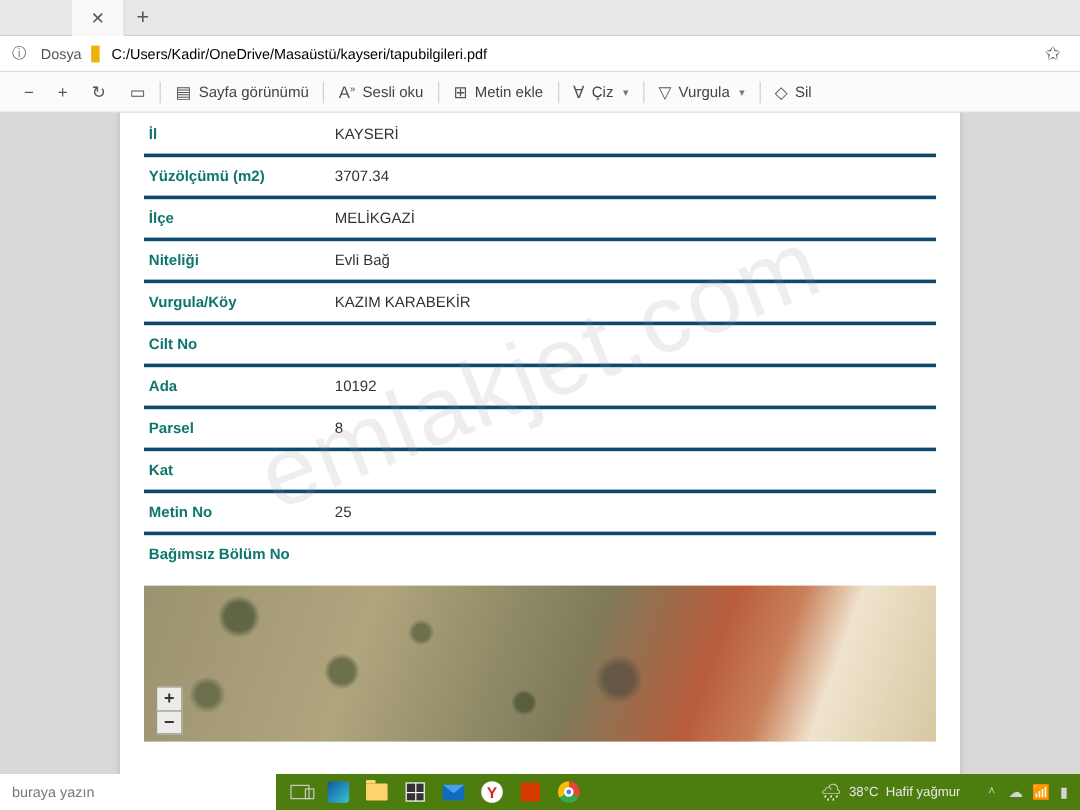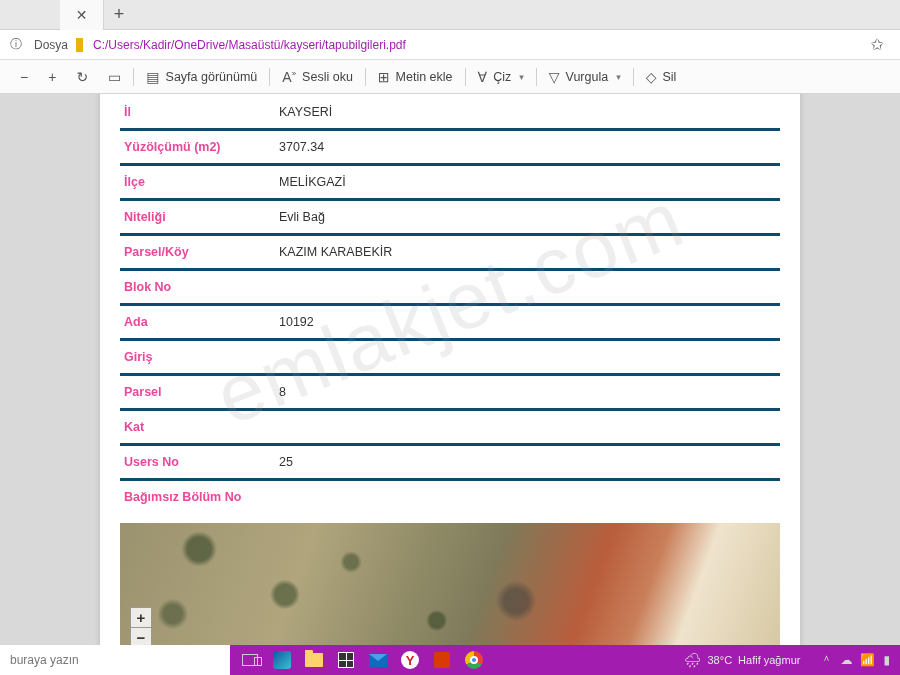--- a/index.html
+++ b/index.html
@@ -8,61 +8,61 @@
 
 .tabstrip { height: 30px; background: #e8e8e8; display: flex; align-items: center; padding-left: 60px; border-bottom: 1px solid #cfcfcf; }
 .tab { width: 44px; height: 30px; background: #f9f9f9; border-right: 1px solid #d5d5d5; display: flex; align-items: center; justify-content: center; font-size: 15px; color: #555; }
 .tab-close { font-size: 14px; }
 .newtab { width: 30px; height: 30px; display: flex; align-items: center; justify-content: center; color: #555; font-size: 18px; }
 
 
 .addrbar { height: 30px; background: #fff; display: flex; align-items: center; padding: 0 6px; border-bottom: 1px solid #dcdcdc; font-size: 12px; color: #555; }
 .addr-icon { margin: 0 4px; color: #666; }
 .addr-label { padding: 0 8px; border-right: 7px solid #eab308; }
-.addr-path { padding-left: 10px; flex: 1; color: #a21caf; }
+.addr-path { padding-left: 10px; flex: 1; color: #000000; }
 .addr-star { padding: 0 10px; color: #666; font-size: 16px; }
 
 
 .pdftoolbar { height: 34px; background: #fbfbfb; border-bottom: 1px solid #d6d6d6; display: flex; align-items: center; padding: 0 10px; font-size: 12.5px; color: #444; }
 .tbbtn { padding: 0 10px; height: 100%; display: flex; align-items: center; gap: 6px; cursor: pointer; }
 .tbsep { width: 1px; height: 18px; background: #d0d0d0; margin: 0 2px; }
 .tbicon { font-size: 14px; color: #555; }
 .tbchev { font-size: 9px; color: #777; margin-left: 2px; }
 
 
 .viewport { position: absolute; top: 94px; left: 0; right: 0; bottom: 30px; background: #d9d9d9; overflow: hidden; }
 .page { position: absolute; left: 100px; right: 100px; top: -12px; background: #fff; box-shadow: 0 0 6px rgba(0,0,0,.15); padding: 14px 20px 0 20px; height: 640px; }
 
 
 .info-table { width: 100%; border-collapse: collapse; font-size: 12.5px; }
 .info-table tr { border-top: 3px solid #0c4a6e; }
 .info-table tr:first-child { border-top: none; }
 .info-table td { padding: 9px 4px; vertical-align: middle; }
-.info-table td.k { width: 155px; font-weight: 600; color: #ec4899; }
+.info-table td.k { width: 155px; font-weight: 600; color: #0f766e; }
 .info-table td.v { color: #333; }
 
 
 .mapwrap { margin-top: 10px; width: 100%; height: 130px; position: relative; background: linear-gradient(110deg, #9b926f 0%, #b0a57d 28%, #8f8a66 45%, #7f7a5a 55%, #b95d3c 70%, #c97f5a 78%, #efe3cd 85%, #d6c8a2 100%); overflow: hidden; }
 .mapwrap::before { content: ""; position: absolute; inset: 0; background:
   radial-gradient(circle at 12% 20%, rgba(40,60,30,.55) 0 2%, transparent 3%),
   radial-gradient(circle at 25% 55%, rgba(40,60,30,.5) 0 2%, transparent 3%),
   radial-gradient(circle at 8% 70%, rgba(40,60,30,.45) 0 1.5%, transparent 2.5%),
   radial-gradient(circle at 35% 30%, rgba(40,60,30,.45) 0 1.5%, transparent 2.5%),
   radial-gradient(circle at 48% 75%, rgba(40,60,30,.5) 0 2%, transparent 3%),
   radial-gradient(circle at 60% 60%, rgba(60,60,60,.5) 0 3%, transparent 5%);
 }
 .map-zoom { position: absolute; left: 10px; bottom: 6px; width: 22px; }
 .map-zoom div { width: 22px; height: 20px; background: rgba(245,245,245,.9); border: 1px solid #999; display: flex; align-items: center; justify-content: center; font-size: 15px; font-weight: 600; color: #333; }
 .map-zoom div:first-child { border-bottom: none; }
 
 
 .watermark { position: absolute; left: 50%; top: 180px; transform: translate(-50%, 0) rotate(-22deg); font-size: 80px; font-weight: 500; color: rgba(150,150,150,0.16); pointer-events: none; white-space: nowrap; letter-spacing: 2px; }
 
 
-.taskbar { position: absolute; left: 0; right: 0; bottom: 0; height: 30px; background: #a21caf; display: flex; align-items: center; color: #e8e8e8; font-size: 11px; }
+.taskbar { position: absolute; left: 0; right: 0; bottom: 0; height: 30px; background: #4d7c0f; display: flex; align-items: center; color: #e8e8e8; font-size: 11px; }
 .tb-search { flex: 0 0 230px; height: 100%; background: #fff; color: #777; display: flex; align-items: center; padding-left: 10px; font-size: 12px; }
 .tb-icons { display: flex; align-items: center; height: 100%; margin-left: 4px; }
 .tb-icons .app { width: 32px; height: 100%; display: flex; align-items: center; justify-content: center; font-size: 14px; }
 .app-edge { background: linear-gradient(135deg,#0c59a4,#3cc1d0); border-radius: 3px; width: 18px; height: 18px; }
 .app-folder { width: 18px; height: 14px; background: #ffd36b; border-radius: 1px; position: relative; }
 .app-folder::before { content: ""; position: absolute; top: -3px; left: 0; width: 8px; height: 3px; background: #ffd36b; border-radius: 1px 1px 0 0; }
 .app-store { width: 16px; height: 16px; background: #fff; display: grid; grid-template-columns: 1fr 1fr; grid-template-rows: 1fr 1fr; gap: 1px; padding: 1px; }
 .app-store span { background: #333; }
 .app-mail { width: 18px; height: 13px; background: #0f6cbd; position: relative; }
 .app-mail::after { content: ""; position: absolute; left: 0; top: 0; border-left: 9px solid transparent; border-right: 9px solid transparent; border-top: 7px solid #49a0e8; }
@@ -157,45 +157,41 @@
           </tr>
           <tr>
             <td class="k">İlçe</td>
             <td class="v">MELİKGAZİ</td>
           </tr>
           <tr>
             <td class="k">Niteliği</td>
             <td class="v">Evli Bağ</td>
           </tr>
           <tr>
-            <td class="k">Parsel/Köy</td>
+            <td class="k">Vurgula/Köy</td>
             <td class="v">KAZIM KARABEKİR</td>
           </tr>
           <tr>
-            <td class="k">Blok No</td>
+            <td class="k">Cilt No</td>
             <td class="v"></td>
           </tr>
           <tr>
             <td class="k">Ada</td>
             <td class="v">10192</td>
           </tr>
           <tr>
-            <td class="k">Giriş</td>
-            <td class="v"></td>
-          </tr>
-          <tr>
             <td class="k">Parsel</td>
             <td class="v">8</td>
           </tr>
           <tr>
             <td class="k">Kat</td>
             <td class="v"></td>
           </tr>
           <tr>
-            <td class="k">Users No</td>
+            <td class="k">Metin No</td>
             <td class="v">25</td>
           </tr>
           <tr>
             <td class="k">Bağımsız Bölüm No</td>
             <td class="v"></td>
           </tr>
         </tbody>
     </table>
     <div class="mapwrap">
       <div class="map-zoom">

